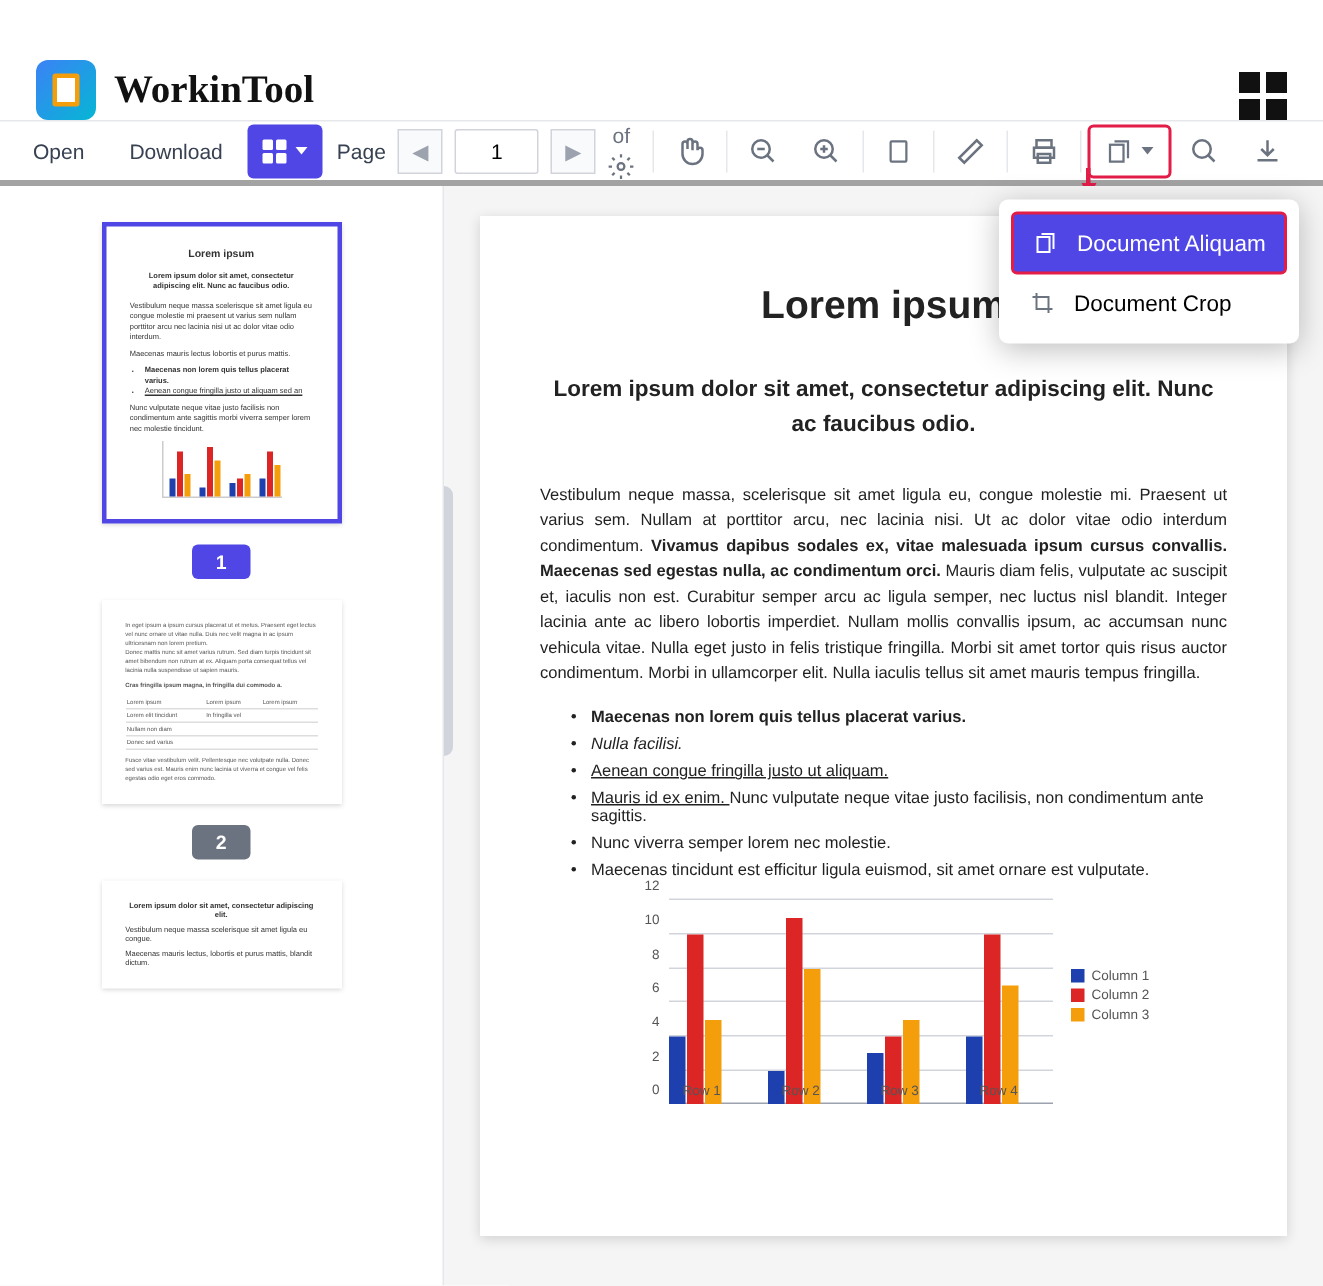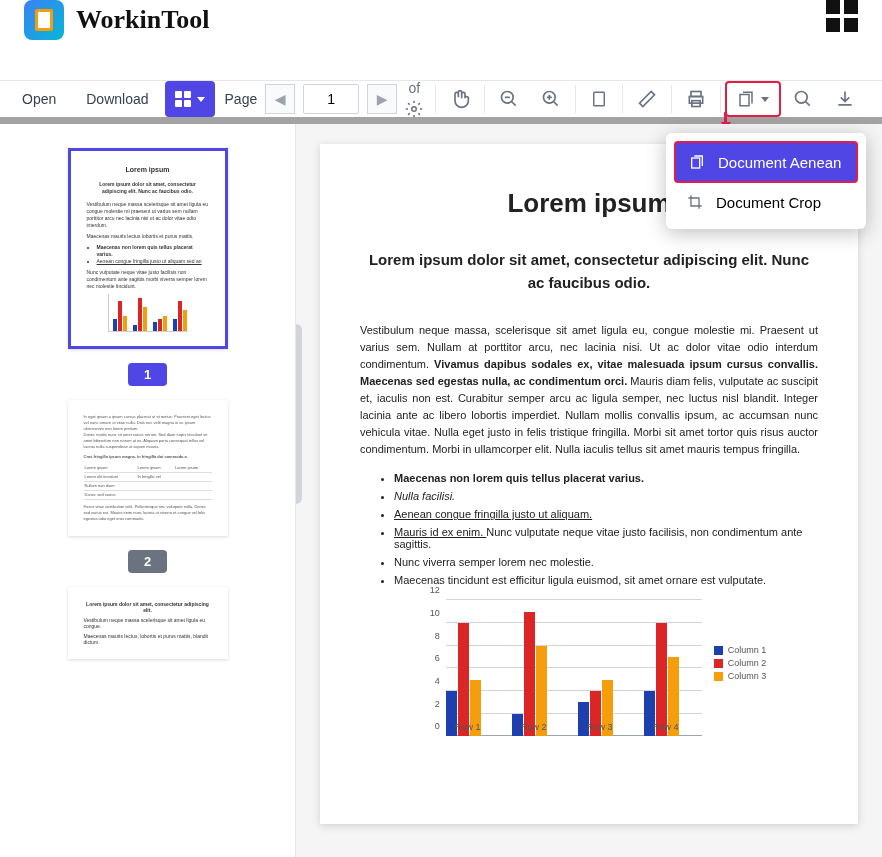--- a/index.html
+++ b/index.html
@@ -1,28 +1,28 @@
 <!DOCTYPE html>
 <html><head>
 <meta charset="utf-8">
 <style>
 * { box-sizing: border-box; margin: 0; padding: 0; }
 body { font-family: -apple-system, BlinkMacSystemFont, "Segoe UI", Arial, sans-serif; background: #fff; width: 882px; height: 857px; overflow: hidden; position: relative; }
 
 
-.header { height: 80px; display: flex; align-items: flex-start; padding: 0 24px; justify-content: space-between; }
+.header { height: 80px; display: flex; align-items: flex-end; padding: 0 24px; justify-content: space-between; }
 .brand { display: flex; align-items: center; gap: 12px; }
 .brand-icon { width: 40px; height: 40px; background: linear-gradient(135deg, #3b82f6, #06b6d4); border-radius: 8px; display:flex; align-items:center; justify-content:center;}
 .brand-icon-inner { width:18px; height:22px; background:#fff; border:3px solid #f59e0b; border-radius:2px; }
 .brand-name { font-size: 26px; font-weight: 700; color: #111; font-family: Georgia, serif; }
 .apps-icon { display: grid; grid-template-columns: repeat(2, 14px); grid-template-rows: repeat(2, 14px); gap: 4px; cursor:pointer;}
 .apps-icon div { background: #111; }
 
 
-.toolbar { height: 44px; border-top: 1px solid #e5e7eb; border-bottom: 7px solid #a3a3a3; display:flex; align-items:center; padding: 0 8px; gap: 2px; background:#fff;}
+.toolbar { height: 44px; border-top: 1px solid #e5e7eb; border-bottom: 4px solid #a3a3a3; display:flex; align-items:center; padding: 0 8px; gap: 2px; background:#fff;}
 .tbtn { height: 36px; min-width: 36px; padding: 0 10px; display:flex; align-items:center; justify-content:center; border:none; background:transparent; color:#374151; font-size:14px; cursor:pointer; border-radius:4px;}
 .tbtn.text { padding: 0 14px; }
 .view-btn { background:#4f46e5; color:#fff; display:flex; align-items:center; gap:6px; padding:0 10px; height:36px; border-radius:4px; border:none; cursor:pointer;}
 .view-grid { display:grid; grid-template-columns: repeat(2,7px); grid-template-rows:repeat(2,7px); gap:2px; }
 .view-grid div{background:#fff; border-radius:1px;}
 .chev-down { width:0; height:0; border-left:4px solid transparent; border-right:4px solid transparent; border-top:5px solid currentColor;}
 .sep { width:1px; height:28px; background:#e5e7eb; margin:0 2px;}
 .page-box { width:56px; height:30px; border:1px solid #d1d5db; background:#fff; text-align:center; font-size:14px; border-radius:2px;}
 .navbtn { width:30px; height:30px; border:1px solid #d1d5db; background:#f9fafb; color:#9ca3af; display:flex; align-items:center; justify-content:center; font-size:14px; cursor:pointer;}
 .page-group { display:flex; align-items:center; gap:8px; margin:0 8px;}
@@ -201,21 +201,21 @@
 <div class="arrow-down"></div>
 
 <div class="dropdown">
   <div class="dd-item active">
     <span class="ic">
         <svg width="16" height="18" viewBox="0 0 24 24" fill="none" stroke="#fff" stroke-width="2">
           <rect x="4" y="6" width="12" height="15"></rect>
           <path d="M8 3h12v15"></path>
         </svg>
       </span>
-    <span>Document Aenean</span>
+    <span>Document Aliquam</span>
   </div>
   <div class="dd-item">
     <span class="ic">
         <svg width="16" height="16" viewBox="0 0 24 24" fill="none" stroke="#6b7280" stroke-width="2">
           <path d="M6 2v16h16M2 6h16v16"></path>
         </svg>
       </span>
     <span>Document Crop</span>
   </div>
 </div>

